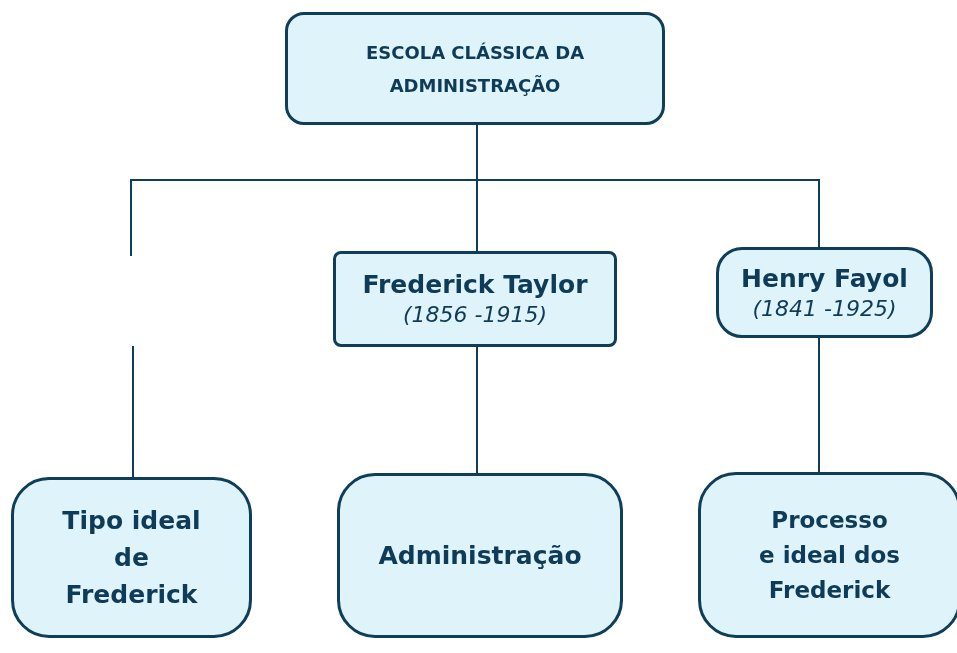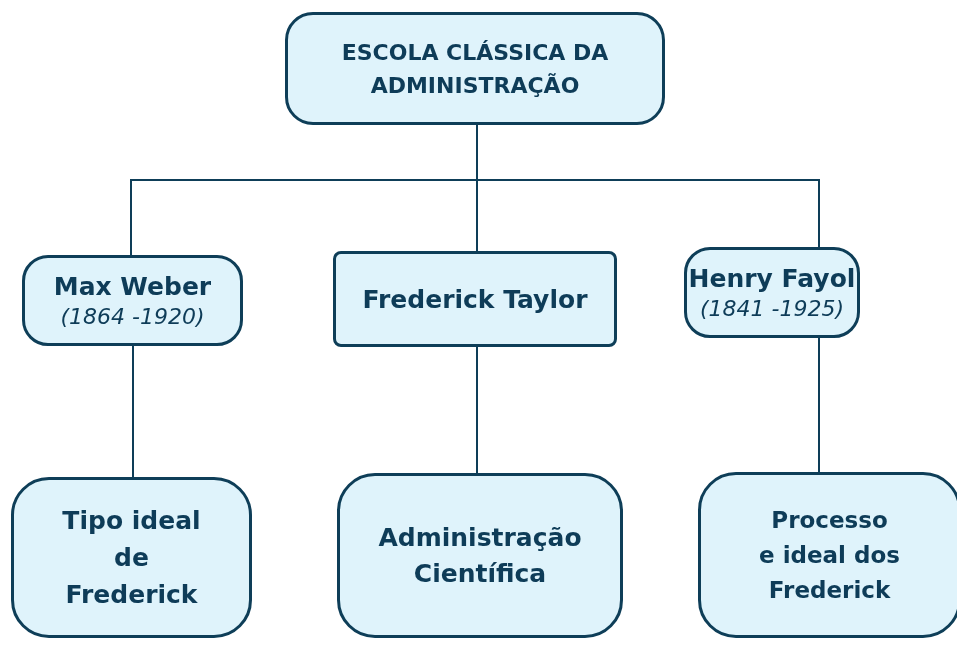--- a/index.html
+++ b/index.html
@@ -35,40 +35,40 @@
     justify-content: center;
     text-align: center;
     color: #0e3c58;
     font-weight: bold;
   }
   .node span { display: block; }
 
   .root-node {
     left: 285px; top: 12px;
     width: 380px; height: 113px;
-    border-radius: 28px;
-    font-size: 22px;
+    border-radius: 19px;
+    font-size: 18px;
     line-height: 33px;
   }
   .person-node {
     border-radius: 26px;
   }
   .person-name {
     font-size: 25px;
     line-height: 31px;
   }
   .person-years {
     font-size: 22px;
     line-height: 29px;
     font-weight: normal;
     font-style: italic;
   }
   .weber-node  { left: 22px;  top: 255px; width: 221px; height: 91px; }
   .taylor-node { left: 333px; top: 251px; width: 284px; height: 96px; border-radius: 8px; }
-  .fayol-node  { left: 684px; top: 247px; width: 176px; height: 91px; text-align: center; }
+  .fayol-node  { left: 716px; top: 247px; width: 217px; height: 91px; text-align: center; }
 
   .contrib-node {
     border-radius: 38px;
     font-size: 25px;
     line-height: 37px;
   }
   .buro-node  { left: 11px;  top: 477px; width: 241px; height: 161px; text-align: right; }
   .cient-node { left: 337px; top: 473px; width: 286px; height: 165px; line-height: 36px; }
   .proc-node  { left: 698px; top: 472px; width: 263px; height: 166px; font-size: 23px; line-height: 35px; }
 
@@ -94,43 +94,39 @@
   <div class="vline v-right-up"></div>
   <div class="vline v-left-low"></div>
   <div class="vline v-center-low"></div>
   <div class="vline v-right-low"></div>
 
   <div class="node root-node">
     <span>ESCOLA CLÁSSICA DA</span>
     <span>ADMINISTRAÇÃO</span>
   </div>
 
-  <div class="node person-node weber-node">
-    <span class="person-name">Max Weber</span>
-    <span class="person-years">(1864 -1920)</span>
-  </div>
 
   <div class="node person-node taylor-node">
     <span class="person-name">Frederick Taylor</span>
+    <span class="person-years">(1856 -1915)</span>
   </div>
 
   <div class="node person-node fayol-node">
     <span class="person-name">Henry Fayol</span>
     <span class="person-years">(1841 -1925)</span>
   </div>
 
   <div class="node contrib-node buro-node">
     <span>Tipo ideal</span>
     <span>de</span>
     <span>Frederick</span>
   </div>
 
   <div class="node contrib-node cient-node">
     <span>Administração</span>
-    <span>Científica</span>
   </div>
 
   <div class="node contrib-node proc-node">
     <span>Processo</span>
     <span>e ideal dos</span>
     <span>Frederick</span>
   </div>
 
 </div>
 

